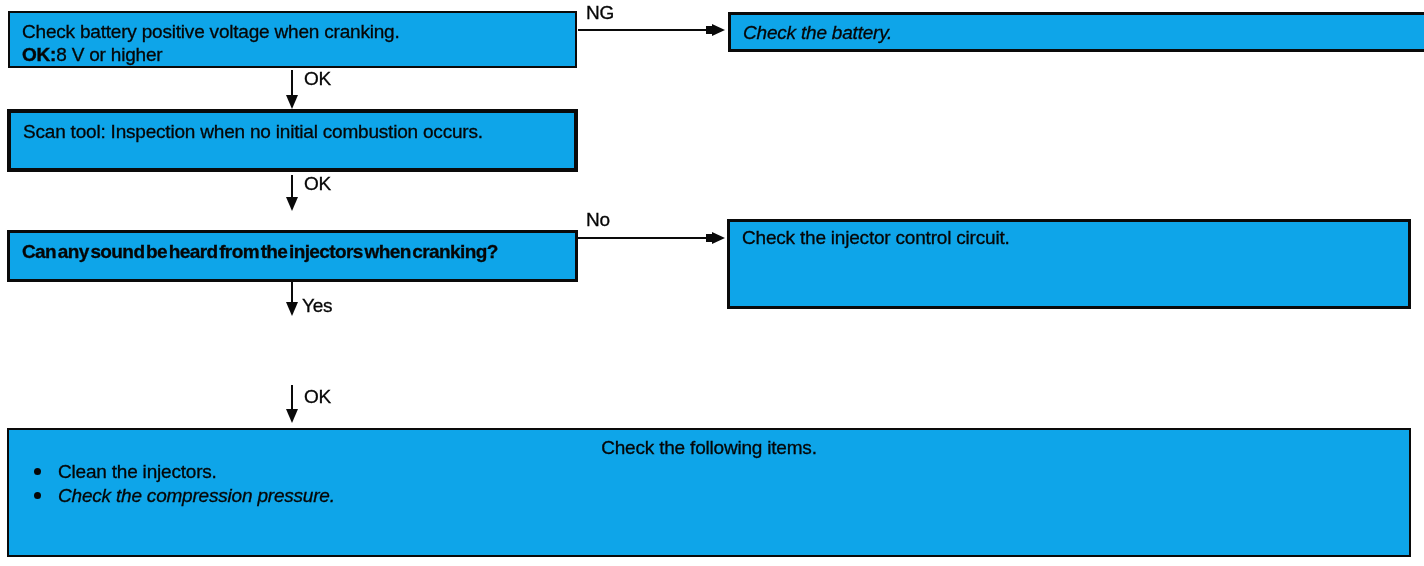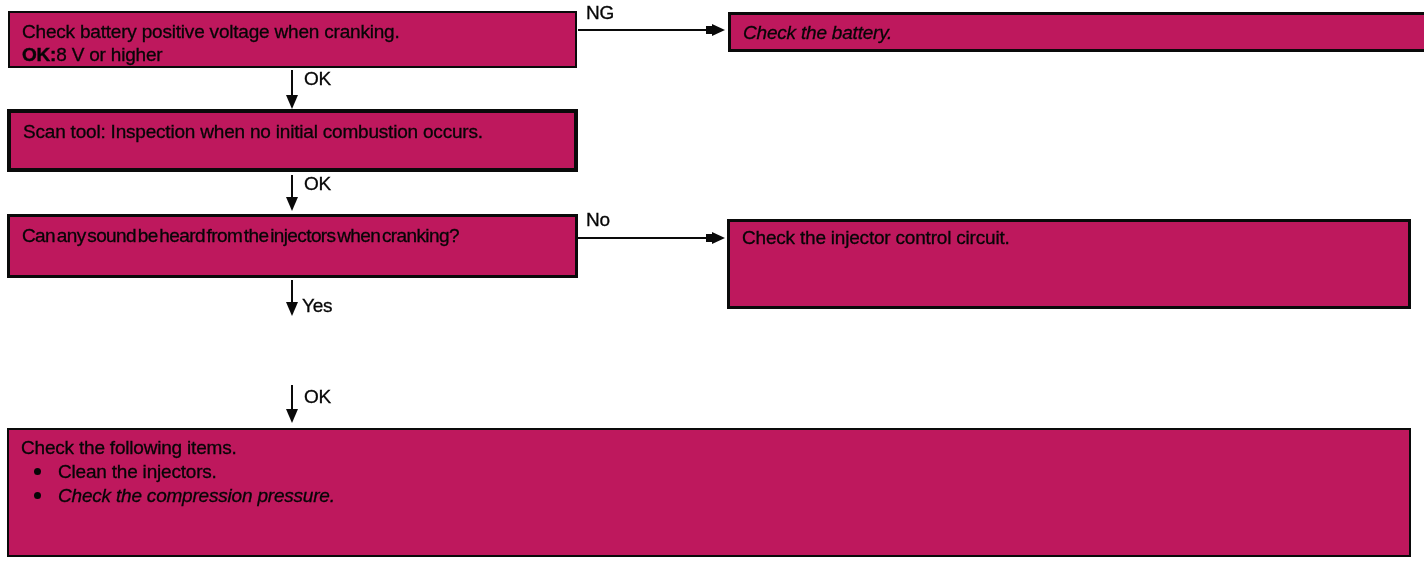--- a/index.html
+++ b/index.html
@@ -9,21 +9,21 @@
     background:#ffffff;
     font-family:"Liberation Sans", sans-serif;
     font-size:19px;
     color:#060606;
     letter-spacing:-0.2px;
     -webkit-text-stroke:0.3px #060606;
     overflow:hidden;
   }
   .box{
     position:absolute;
-    background:#be185d;
+    background:#0ea5e9;
     border:2px solid #0a0a0a;
     box-sizing:border-box;
   }
   .b-thick{border-width:4px;}
   .b-med{border-width:3px;}
   .pad{padding:7px 12px 0 12px;}
   .vcenter{display:flex;align-items:center;padding:0 0 0 12px;}
   .bline{line-height:23px;white-space:nowrap;}
   .ok-prefix{font-weight:bold;-webkit-text-stroke:0.4px #060606;}
   .tight{word-spacing:-3px;letter-spacing:-0.6px;}
@@ -38,21 +38,21 @@
   }
   .head-right{
     position:absolute;width:0;height:0;
     border-top:6px solid transparent;
     border-bottom:6px solid transparent;
     border-left:13px solid #0a0a0a;
   }
   .nub{position:absolute;width:7px;height:8px;background:#0a0a0a;}
   .bullet-row{display:flex;line-height:24px;}
   .dot{flex:none;width:7px;height:7px;border-radius:50%;background:#060606;margin:8px 17px 0 13px;}
-  .title-line{line-height:24px;}
+  .title-line{line-height:24px;text-align:center;}
   .italic{font-style:italic;}
 </style>
 </head>
 <body>
 
 <div class="canvas">
 
   <div class="box pad" style="left:8px;top:11px;width:569px;height:57px;">
     <div class="bline">Check battery positive voltage when cranking.</div>
     <div class="bline"><span class="ok-prefix">OK:</span><span>8 V or higher</span></div>
@@ -72,21 +72,21 @@
   <div class="edge-label" style="left:304px;top:69px;">OK</div>
 
   <div class="box b-thick pad" style="left:7px;top:109px;width:571px;height:63px;">
     <div class="bline">Scan tool: Inspection when no initial combustion occurs.</div>
   </div>
 
   <div class="vline" style="left:291px;top:175px;height:24px;"></div>
   <div class="head-down" style="left:286px;top:197px;"></div>
   <div class="edge-label" style="left:304px;top:174px;">OK</div>
 
-  <div class="box b-med pad" style="left:7px;top:214px;width:571px;height:64px;">
+  <div class="box b-med pad" style="left:7px;top:230px;width:571px;height:52px;font-weight:bold;">
     <div class="bline tight">Can any sound be heard from the injectors when cranking?</div>
   </div>
 
   <div class="edge-label" style="left:586px;top:210px;">No</div>
   <div class="hline" style="left:578px;top:237px;width:132px;"></div>
   <div class="nub" style="left:706px;top:234px;"></div>
   <div class="head-right" style="left:712px;top:232px;"></div>
 
   <div class="box b-med pad" style="left:727px;top:219px;width:684px;height:90px;padding-top:4px;">
     <div class="bline">Check the injector control circuit.</div>

